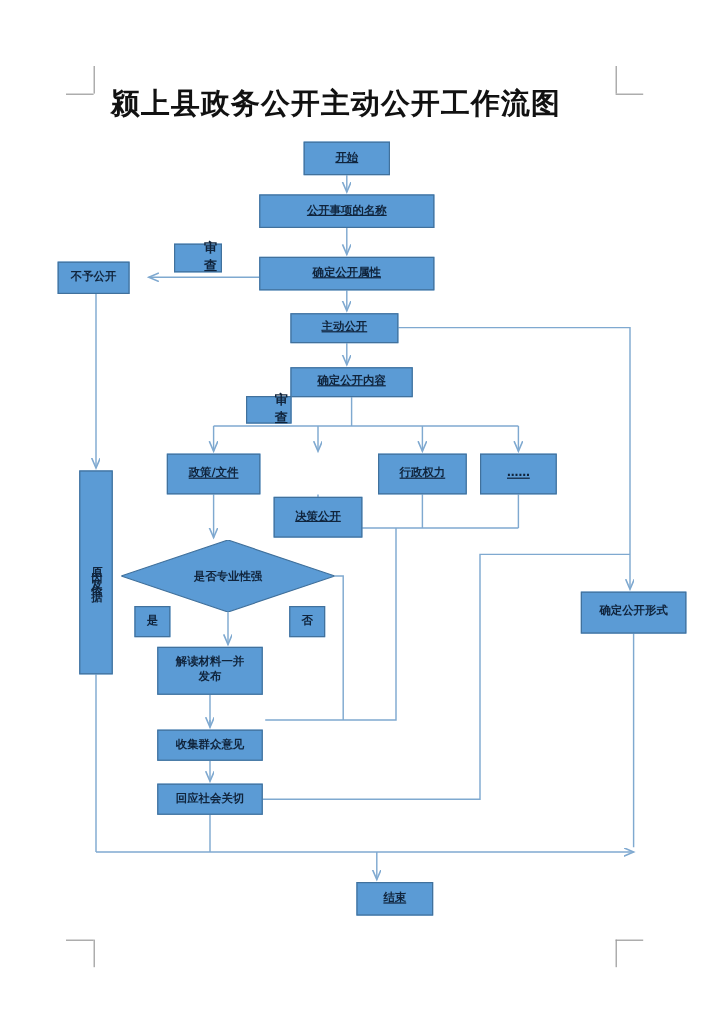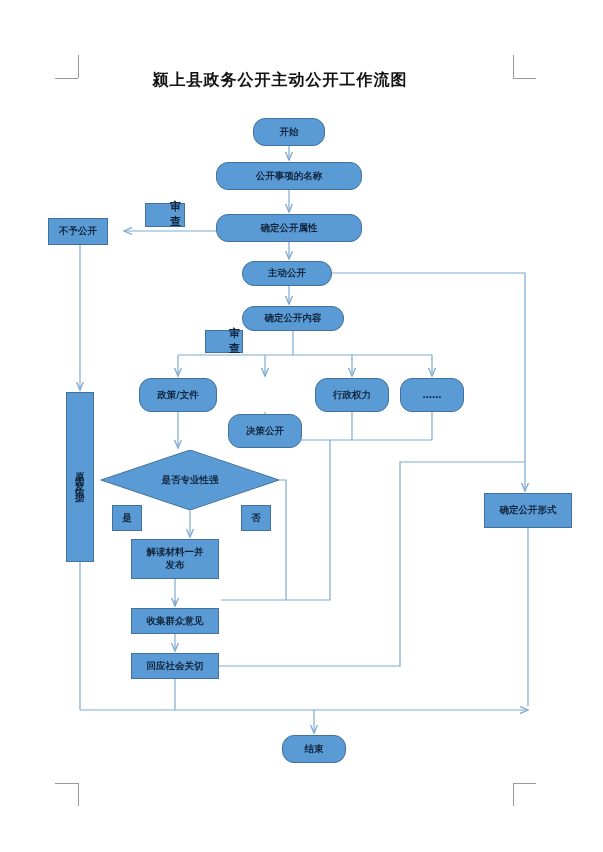--- a/index.html
+++ b/index.html
@@ -11,34 +11,34 @@
   
   .crop{position:absolute;}
   .crop i{position:absolute;background:#9a9a9a;display:block;}
   .crop .h{height:1px;width:23px;}
   .crop .v{width:1px;height:23px;}
 
   
   #title{
     position:absolute;left:0;top:70px;width:560px;text-align:center;
     font-family:"DejaVu Serif","Liberation Serif",serif;
-    font-size:16px;font-weight:bold;color:#111;letter-spacing:1px;
+    font-size:24px;font-weight:bold;color:#111;letter-spacing:1px;
     white-space:nowrap;
   }
 
   
   .node{
     position:absolute;box-sizing:border-box;
     background:#5B9BD5;border:1px solid #41719C;
     color:#10243c;font-size:9.5px;font-weight:bold;
     display:flex;align-items:center;justify-content:center;
     text-align:center;line-height:1.35;
     font-family:"DejaVu Sans","Liberation Sans",sans-serif;
   }
-  .node.round{border-radius:12px;}
+  .node.round{border-radius:0;text-decoration:underline;}
   .node.sharp{border-radius:0;}
   .node.tag{font-size:11px;padding-left:21px;}
   .node.vert{
     writing-mode:vertical-rl;text-orientation:upright;
     letter-spacing:5px;line-height:1;
   }
   .node.two-line{flex-direction:column;}
 
   
   .diamond{position:absolute;}
@@ -179,15 +179,15 @@
     <span>解读材料一并</span>
     <span>发布</span>
   </div>
 
   <div class="node sharp" style="left:131px;top:608px;width:88px;height:26px;">收集群众意见</div>
 
   <div class="node sharp" style="left:131px;top:653px;width:88px;height:26px;">回应社会关切</div>
 
   <div class="node sharp" style="left:484px;top:493px;width:88px;height:35px;">确定公开形式</div>
 
-  <div class="node round" style="left:282px;top:735px;width:64px;height:28px;">结束</div>
+  <div class="node round" style="left:297px;top:735px;width:64px;height:28px;">结束</div>
 
 </div>
 
 </body></html>

